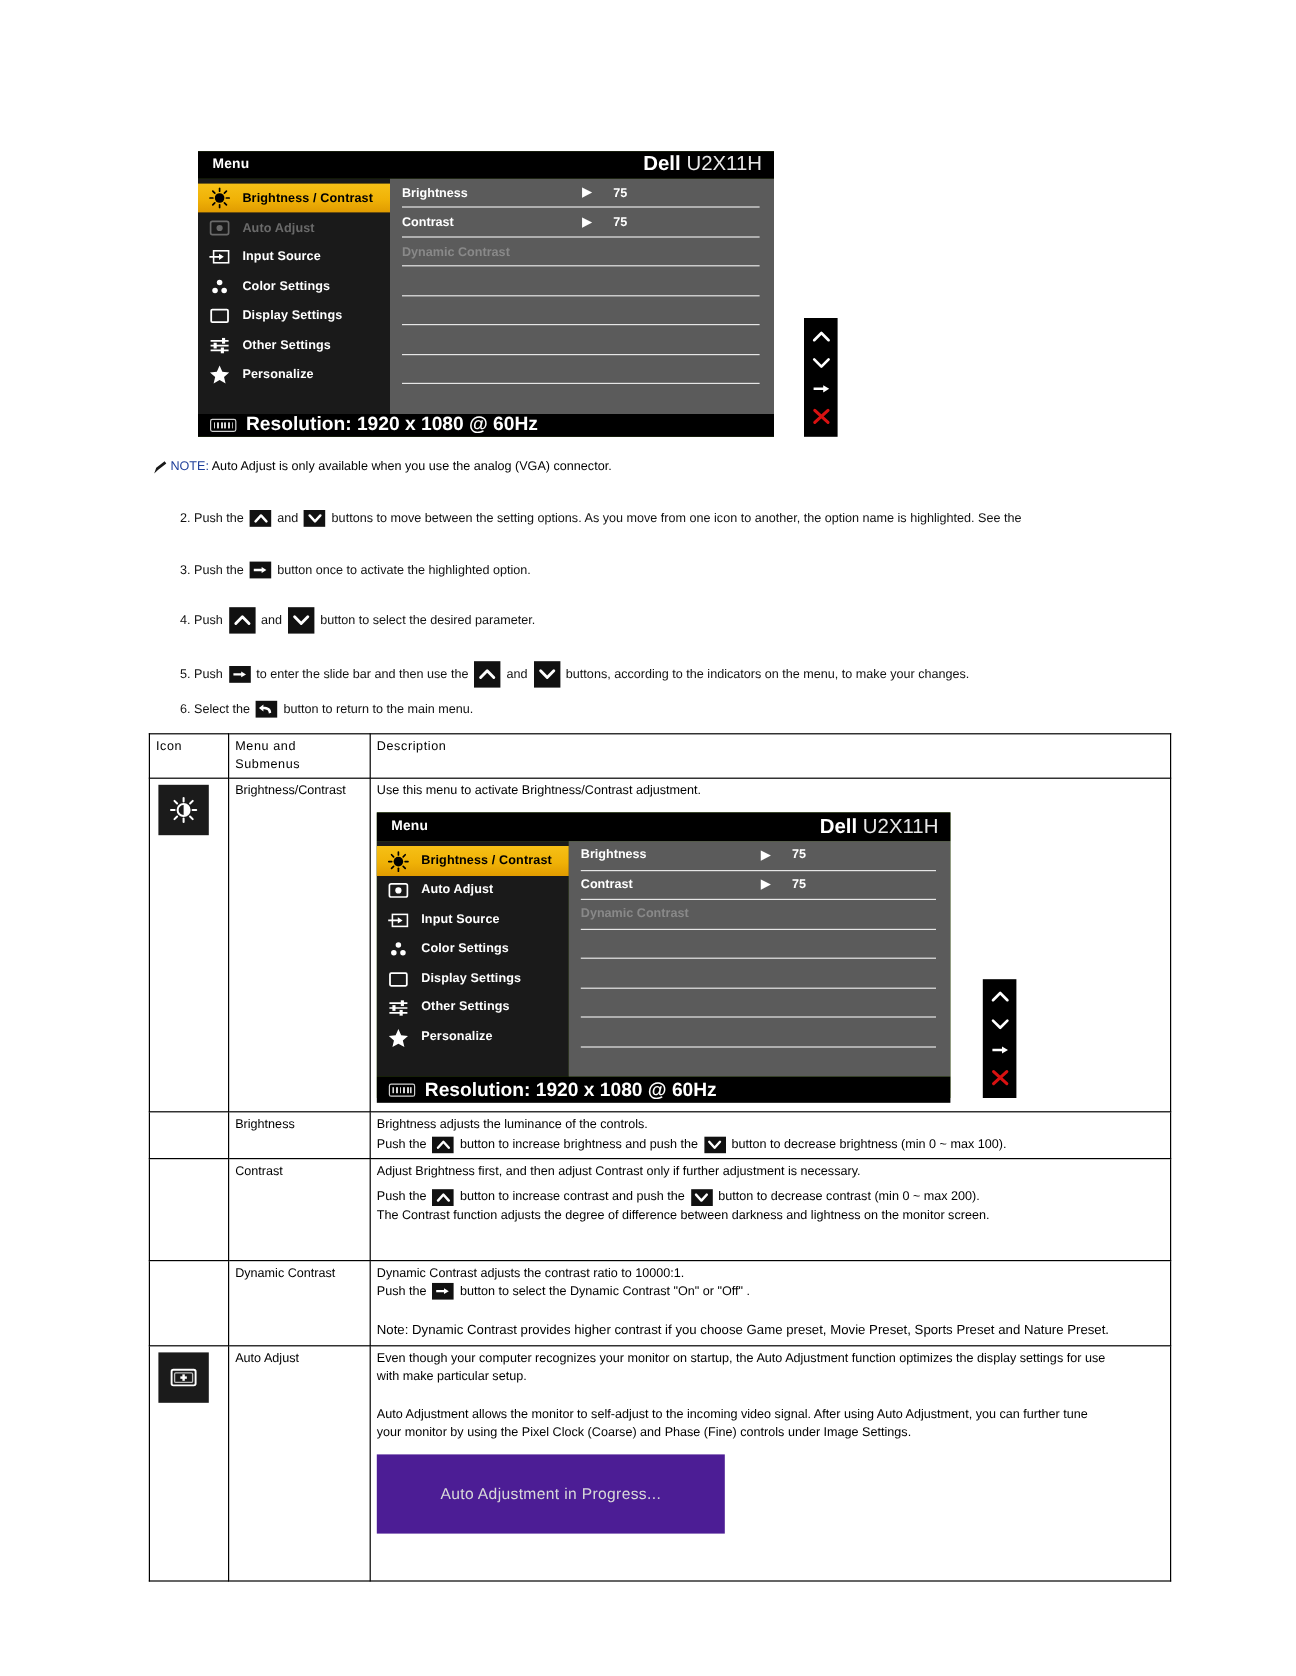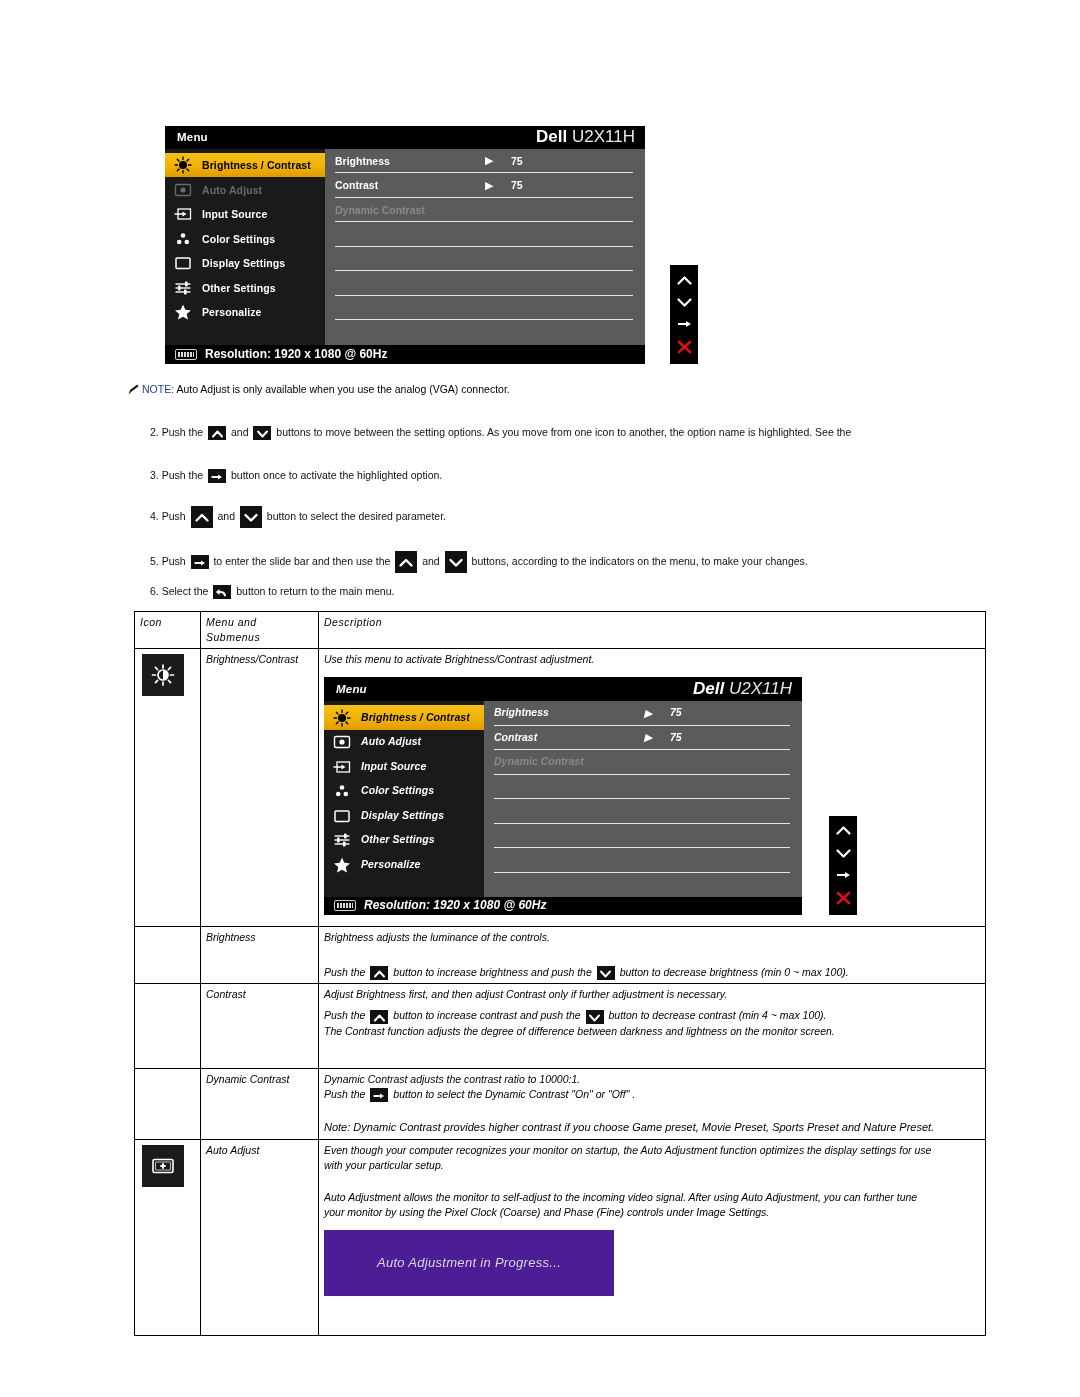--- a/index.html
+++ b/index.html
@@ -82,21 +82,21 @@
   .osd-row .arw {
     width:26px; color:#fff; font-size:11px; line-height:1;
   }
   .osd-row .val { color:#fff; font-size:10.5px; font-weight:bold; }
 
   .osd-foot {
     height:22px; background:#000;
     display:flex; align-items:center; gap:8px;
     padding-left:10px;
   }
-  .osd-foot .res { color:#fff; font-size:12px; font-weight:bold; }
+  .osd-foot .res { color:#fff; font-size:16px; font-weight:bold; }
   .pc-ic {
     width:22px; height:11px; border:1.5px solid #cfcfcf; border-radius:2px;
     background:#000; position:relative;
   }
   .pc-ic:after{
     content:""; position:absolute; left:2px; top:2px; right:2px; bottom:2px;
     background:repeating-linear-gradient(90deg,#d8d8d8 0 1.5px,#000 1.5px 3px);
   }
 
   
@@ -131,25 +131,24 @@
     text-align:center;
     margin:0 2px;
   }
   .kbtn.big { width:22px; height:22px; line-height:22px; }
   .kbtn.sm  { width:18px; height:14px; line-height:14px; }
   .kbtn svg { display:inline-block; vertical-align:middle; }
 
   
   table.spec {
     position:absolute;
-    left:134px; top:611px;
+    left:124px; top:611px;
     width:852px;
     border-collapse:collapse;
     font-size:10.5px;
-    font-style:italic;
   }
   table.spec td, table.spec th {
     border:1px solid #000;
     vertical-align:top;
     padding:3px 5px;
     font-weight:normal;
     text-align:left;
     line-height:1.45;
   }
   table.spec th { letter-spacing:.5px; }
@@ -549,21 +548,21 @@
         </div>
       </div>
     </td>
   </tr>
 
   <tr>
     <td></td>
     <td>Brightness</td>
     <td>
       <div>Brightness adjusts the luminance of the controls.</div>
-      <div style="margin-top:20px;" class="clip">
+      <div style="margin-top:2px;" class="clip">
         <span>Push the</span>
         <span class="kbtn sm"><svg width="13" height="10" viewBox="0 0 13 10">
                 <polyline points="2,7.5 6.5,2.5 11,7.5" fill="none" stroke="#fff" stroke-width="2" stroke-linecap="round" stroke-linejoin="round"></polyline>
               </svg></span>
         <span>button to increase brightness and push the</span>
         <span class="kbtn sm"><svg width="13" height="10" viewBox="0 0 13 10">
                 <polyline points="2,2.5 6.5,7.5 11,2.5" fill="none" stroke="#fff" stroke-width="2" stroke-linecap="round" stroke-linejoin="round"></polyline>
               </svg></span>
         <span>button to decrease brightness (min 0 ~ max 100).</span>
       </div>
@@ -577,21 +576,21 @@
       <div>Adjust Brightness first, and then adjust Contrast only if further adjustment is necessary.</div>
       <div style="margin-top:6px;" class="clip">
         <span>Push the</span>
         <span class="kbtn sm"><svg width="13" height="10" viewBox="0 0 13 10">
                 <polyline points="2,7.5 6.5,2.5 11,7.5" fill="none" stroke="#fff" stroke-width="2" stroke-linecap="round" stroke-linejoin="round"></polyline>
               </svg></span>
         <span>button to increase contrast and push the</span>
         <span class="kbtn sm"><svg width="13" height="10" viewBox="0 0 13 10">
                 <polyline points="2,2.5 6.5,7.5 11,2.5" fill="none" stroke="#fff" stroke-width="2" stroke-linecap="round" stroke-linejoin="round"></polyline>
               </svg></span>
-        <span>button to decrease contrast (min 4 ~  max 100).</span>
+        <span>button to decrease contrast (min 0 ~  max 200).</span>
       </div>
       <div class="clip">The Contrast function adjusts the degree of difference between darkness and lightness on the monitor screen.</div>
       <div style="height:26px;"></div>
     </td>
   </tr>
 
   <tr>
     <td></td>
     <td>Dynamic Contrast</td>
     <td>
@@ -618,21 +617,21 @@
               <g fill="#fff">
                 <rect x="13" y="9.3" width="2" height="5.4"></rect>
                 <rect x="11.3" y="11" width="5.4" height="2"></rect>
               </g>
             </svg>
       </span>
     </td>
     <td>Auto Adjust</td>
     <td>
       <div class="clip">Even though your computer recognizes your monitor on startup, the Auto Adjustment function optimizes the display settings for use</div>
-      <div>with your particular setup.</div>
+      <div>with make particular setup.</div>
       <div style="height:16px;"></div>
       <div class="clip">Auto Adjustment allows the monitor to self-adjust to the incoming video signal. After using Auto Adjustment, you can further tune</div>
       <div>your monitor by using the Pixel Clock (Coarse) and Phase (Fine) controls under Image Settings.</div>
       <div class="aap">
         <span>Auto Adjustment in Progress...</span>
       </div>
       <div style="height:28px;"></div>
     </td>
   </tr>
 </tbody>

